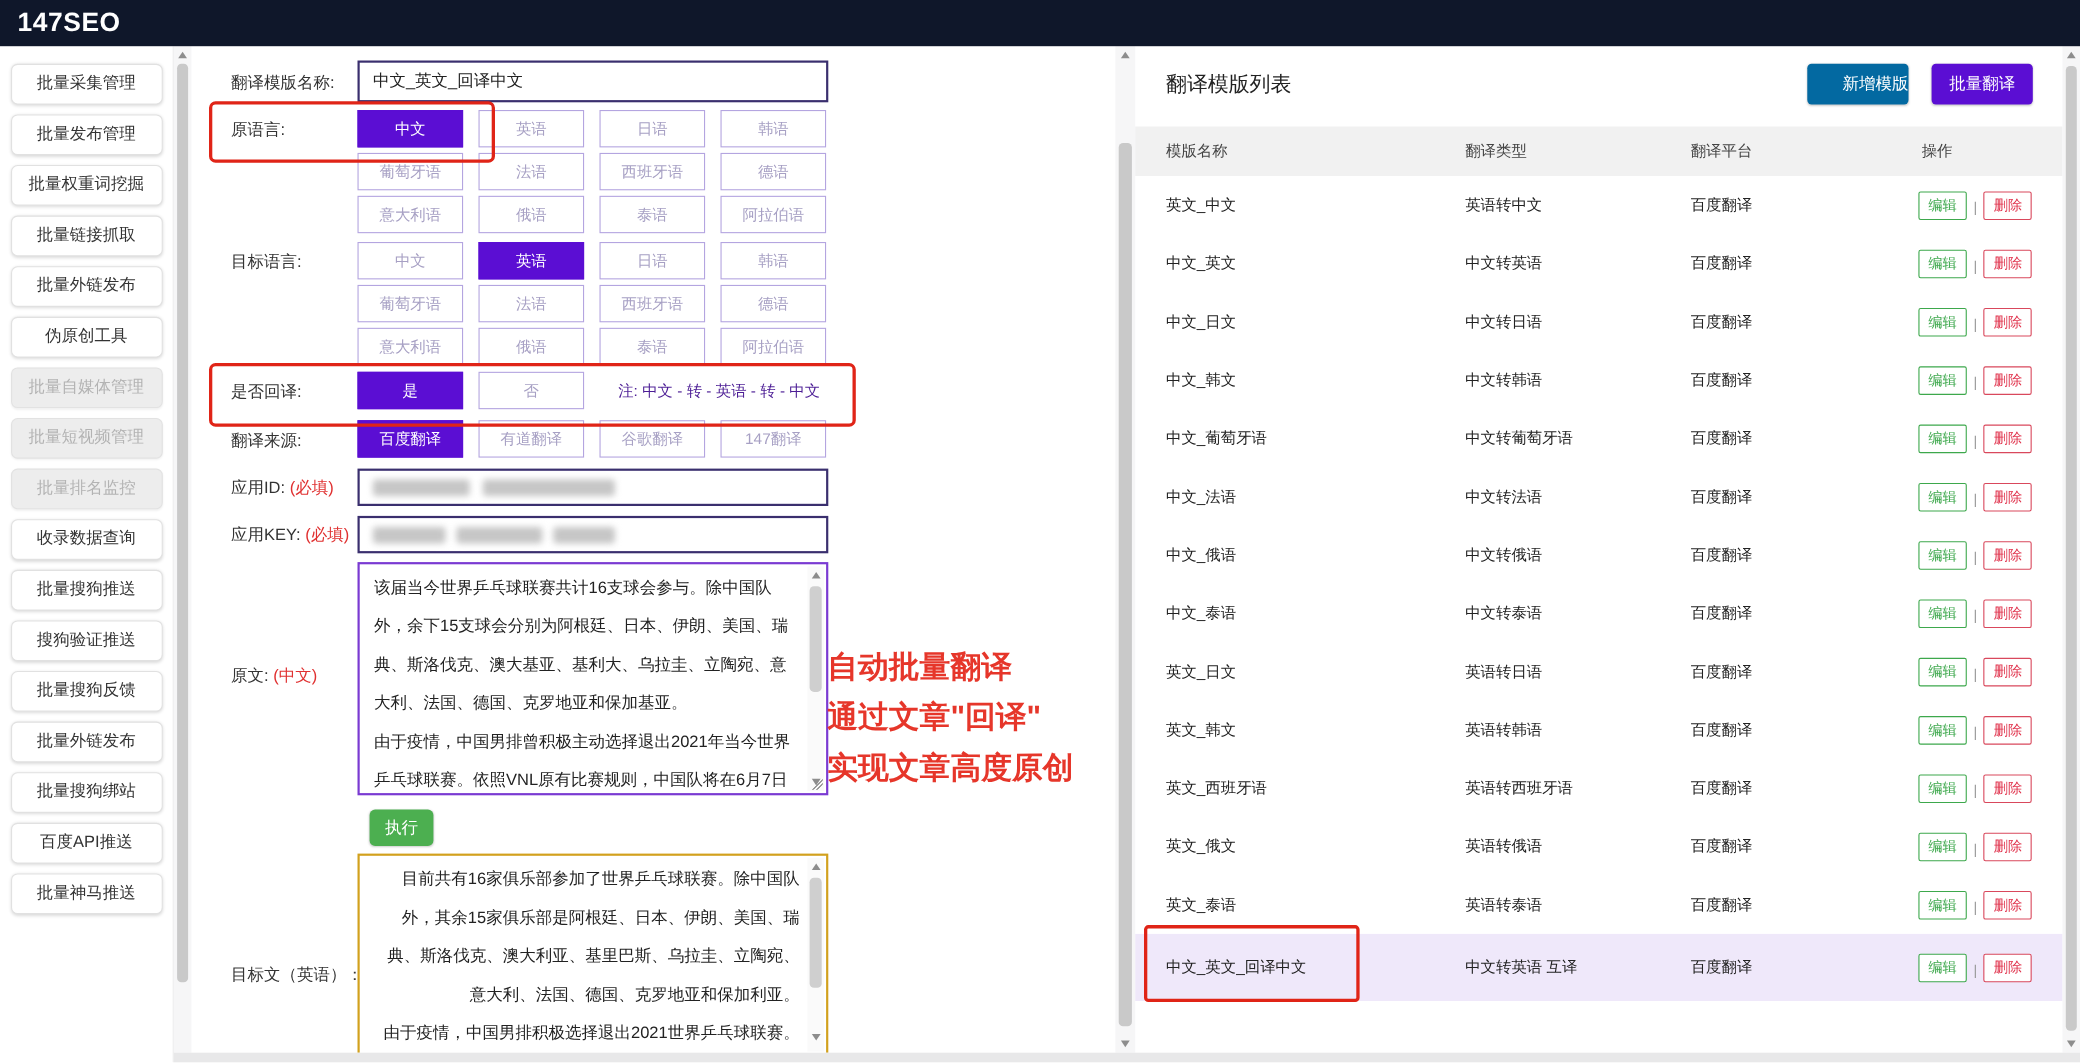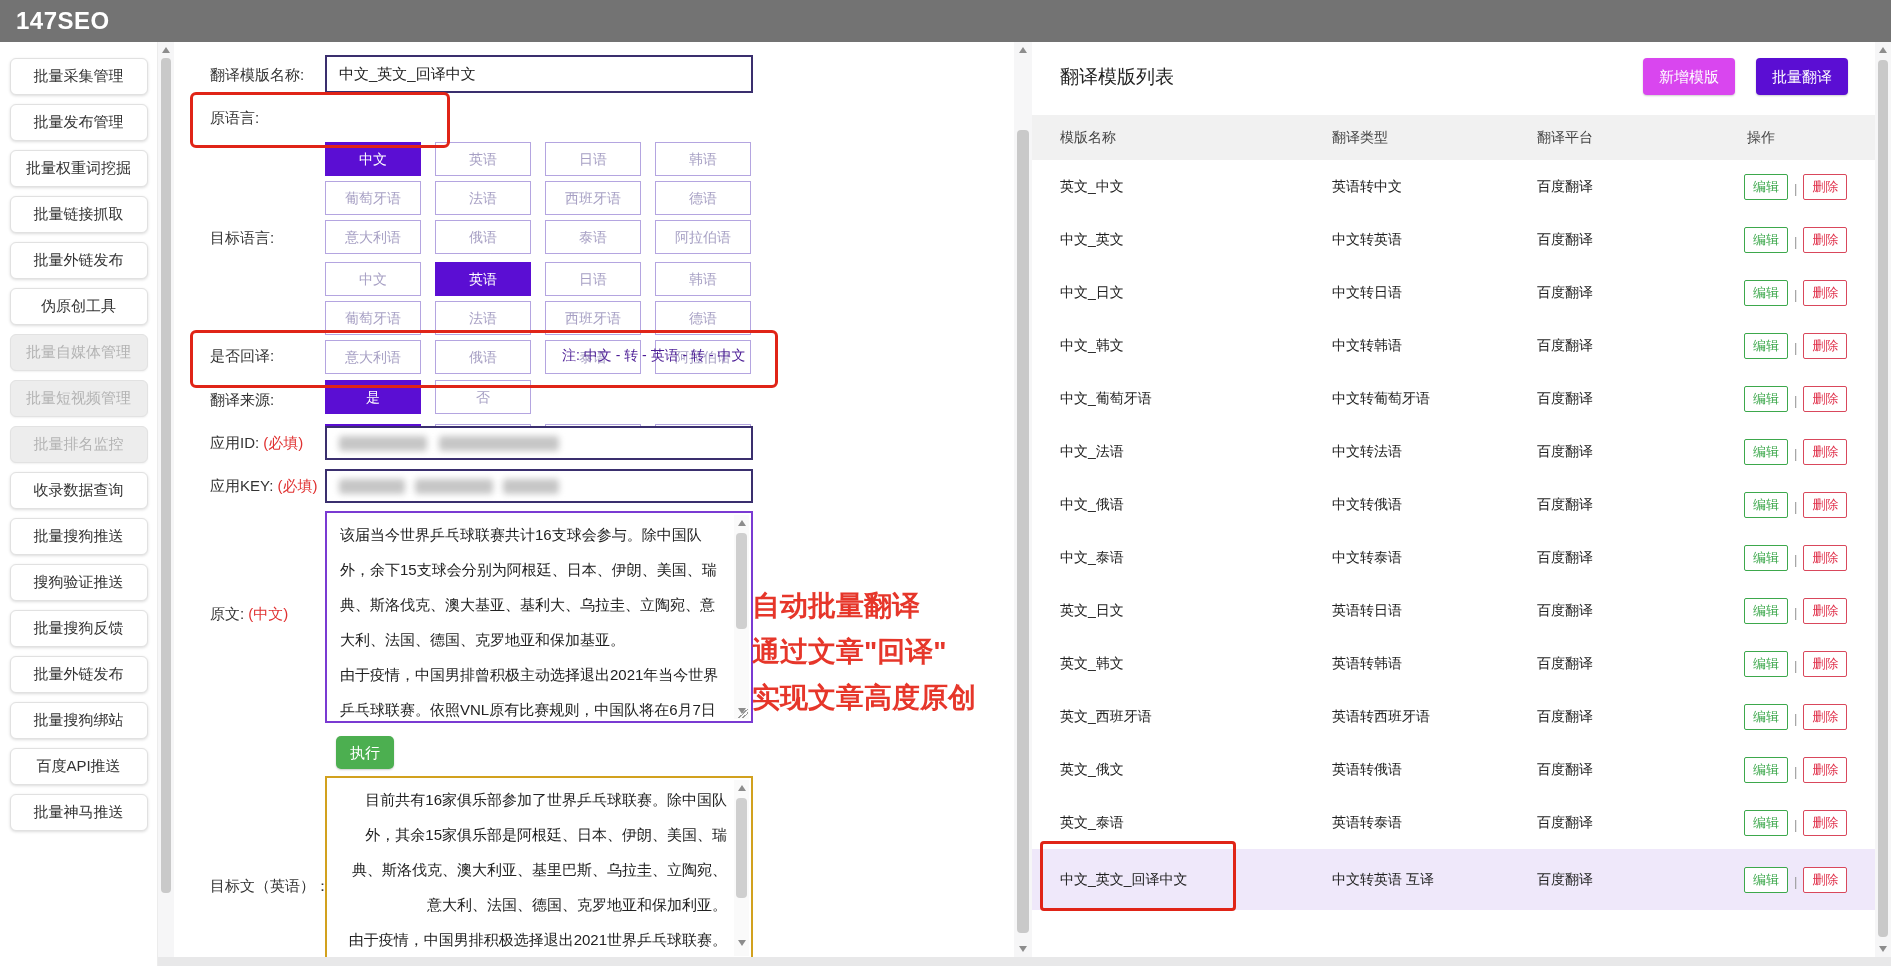--- a/index.html
+++ b/index.html
@@ -2,21 +2,21 @@
 <html><head>
 <meta charset="utf-8">
 <style>
   html,body { margin:0; padding:0; }
   body {
     width:1891px; height:966px; position:relative; overflow:hidden;
     background:#fff; font-family:"Liberation Sans","DejaVu Sans",sans-serif;
     -webkit-font-smoothing:antialiased;
   }
   
-  .navbar { position:absolute; left:0; top:0; width:1891px; height:42px; background:#737373; display:flex; align-items:center; z-index:30; }
+  .navbar { position:absolute; left:0; top:0; width:1891px; height:42px; background:#0f172a; display:flex; align-items:center; z-index:30; }
   .logo { color:#fff; font-size:24px; font-weight:bold; margin-left:16px; letter-spacing:.5px; }
   .nav-items { margin-left:auto; margin-right:8px; display:flex; }
   .nav-item { position:relative; color:#fff; font-size:15px; line-height:42px; padding:0 21px; cursor:pointer; white-space:nowrap; }
   .nav-item::after { content:""; position:absolute; left:16px; right:16px; bottom:1px; height:5px; background:rgba(255,255,255,.16); border-radius:3px; }
 
   
   .sidebar { position:absolute; left:0; top:42px; width:158px; bottom:0; background:#fff; border-right:1px solid #ececec; box-sizing:border-box; padding-top:16px; z-index:5; }
   .side-btn { width:136px; height:35px; line-height:33px; margin:0 auto 9px auto; text-align:center;
     background:#fff; border:1px solid #e1e1e1; border-radius:6px; box-shadow:0 1px 3px rgba(0,0,0,.14);
     font-size:15px; color:#333; cursor:pointer; overflow:hidden; white-space:nowrap; }
@@ -34,21 +34,21 @@
   .hbar { position:absolute; left:158px; right:0; bottom:0; height:9px; background:#e8e8e9; z-index:20; }
 
   
   .middle { position:absolute; left:174px; top:42px; width:840px; height:915px; background:#fff; overflow:hidden; z-index:4; }
   .flabel { position:absolute; left:36px; font-size:15px; color:#333; white-space:nowrap; }
   .red { color:#e03131; }
   .text-input { position:absolute; left:151px; width:428px; background:#fff; border:2px solid #3a2f6e; box-sizing:border-box; }
   .text-input .val { position:absolute; left:12px; top:50%; transform:translateY(-50%); font-size:15px; color:#222; white-space:nowrap; }
   .blob { position:absolute; top:8px; height:15px; background:#c6c6c6; border-radius:3px; filter:blur(3px); }
 
-  .opt-grid { position:absolute; left:151px; display:grid; grid-template-columns:repeat(4,96px); column-gap:14px; row-gap:5px;margin-top:42px; }
+  .opt-grid { position:absolute; left:151px; display:grid; grid-template-columns:repeat(4,96px); column-gap:14px; row-gap:5px; }
   .opt-grid.two { grid-template-columns:repeat(2,96px); }
   .opt-btn { width:96px; height:34px; line-height:32px; box-sizing:border-box; text-align:center;
     background:#fff; border:1px solid #b4a5e0; color:#a7a0c4; font-size:14px; cursor:pointer; }
   .opt-btn.sel { background:#5b0ed3; border-color:#5b0ed3; color:#fff; }
 
   .note-text { position:absolute; left:388px; font-size:14px; color:#4c1d95; white-space:nowrap; }
 
   .ta { position:absolute; left:151px; width:428px; background:#fff; box-sizing:border-box; border:2px solid #7a3ad2; }
   .ta.gold { border-color:#d2a11e; }
   .ta-text { position:absolute; left:13px; right:24px; top:4px; bottom:2px; overflow:hidden;
@@ -62,21 +62,21 @@
     background:#4caf50; color:#fff; font-size:15px; border-radius:5px; cursor:pointer; box-shadow:0 1px 2px rgba(0,0,0,.2);margin-left:11px; }
 
   .ann-box { position:absolute; border:3px solid #e02417; border-radius:6px; z-index:10; pointer-events:none; }
   .annotation { position:absolute; left:578px; top:541px; color:#e6362a; font-size:28px; font-weight:bold; line-height:46px; white-space:nowrap; }
 
   
   .right-panel { position:absolute; left:1032px; top:42px; width:843px; height:749px; background:#fff; z-index:4; }
   .rp-title { position:absolute; left:28px; top:22px; font-size:19px; color:#222; }
   .rp-btn { position:absolute; top:16px; height:37px; line-height:37px; width:92px; text-align:center;
     color:#fff; font-size:15px; border-radius:4px; cursor:pointer; box-shadow:0 1px 2px rgba(0,0,0,.2); }
-  .rp-btn.green { right:140px; background:#d946ef; }
+  .rp-btn.green { right:140px; background:#0369a1;text-align:right; }
   .rp-btn.purple { right:27px; background:#5b0ed3; }
 
   .thead { position:absolute; left:0; top:73px; width:843px; height:45px; background:#f1f1f1; }
   .thead span { position:absolute; top:50%; transform:translateY(-50%); font-size:14px; color:#444; }
   .col0 { left:28px; } .col1 { left:300px; } .col2 { left:505px; } .col3 { left:715px; }
 
   .tbody { position:absolute; left:0; top:118px; width:843px; }
   .trow { position:relative; width:843px; height:53px; }
   .trow.hl { height:61px; background:#efe8fa; }
   .trow span.cell { position:absolute; top:50%; transform:translateY(-50%); font-size:14px; color:#222; white-space:nowrap; }

